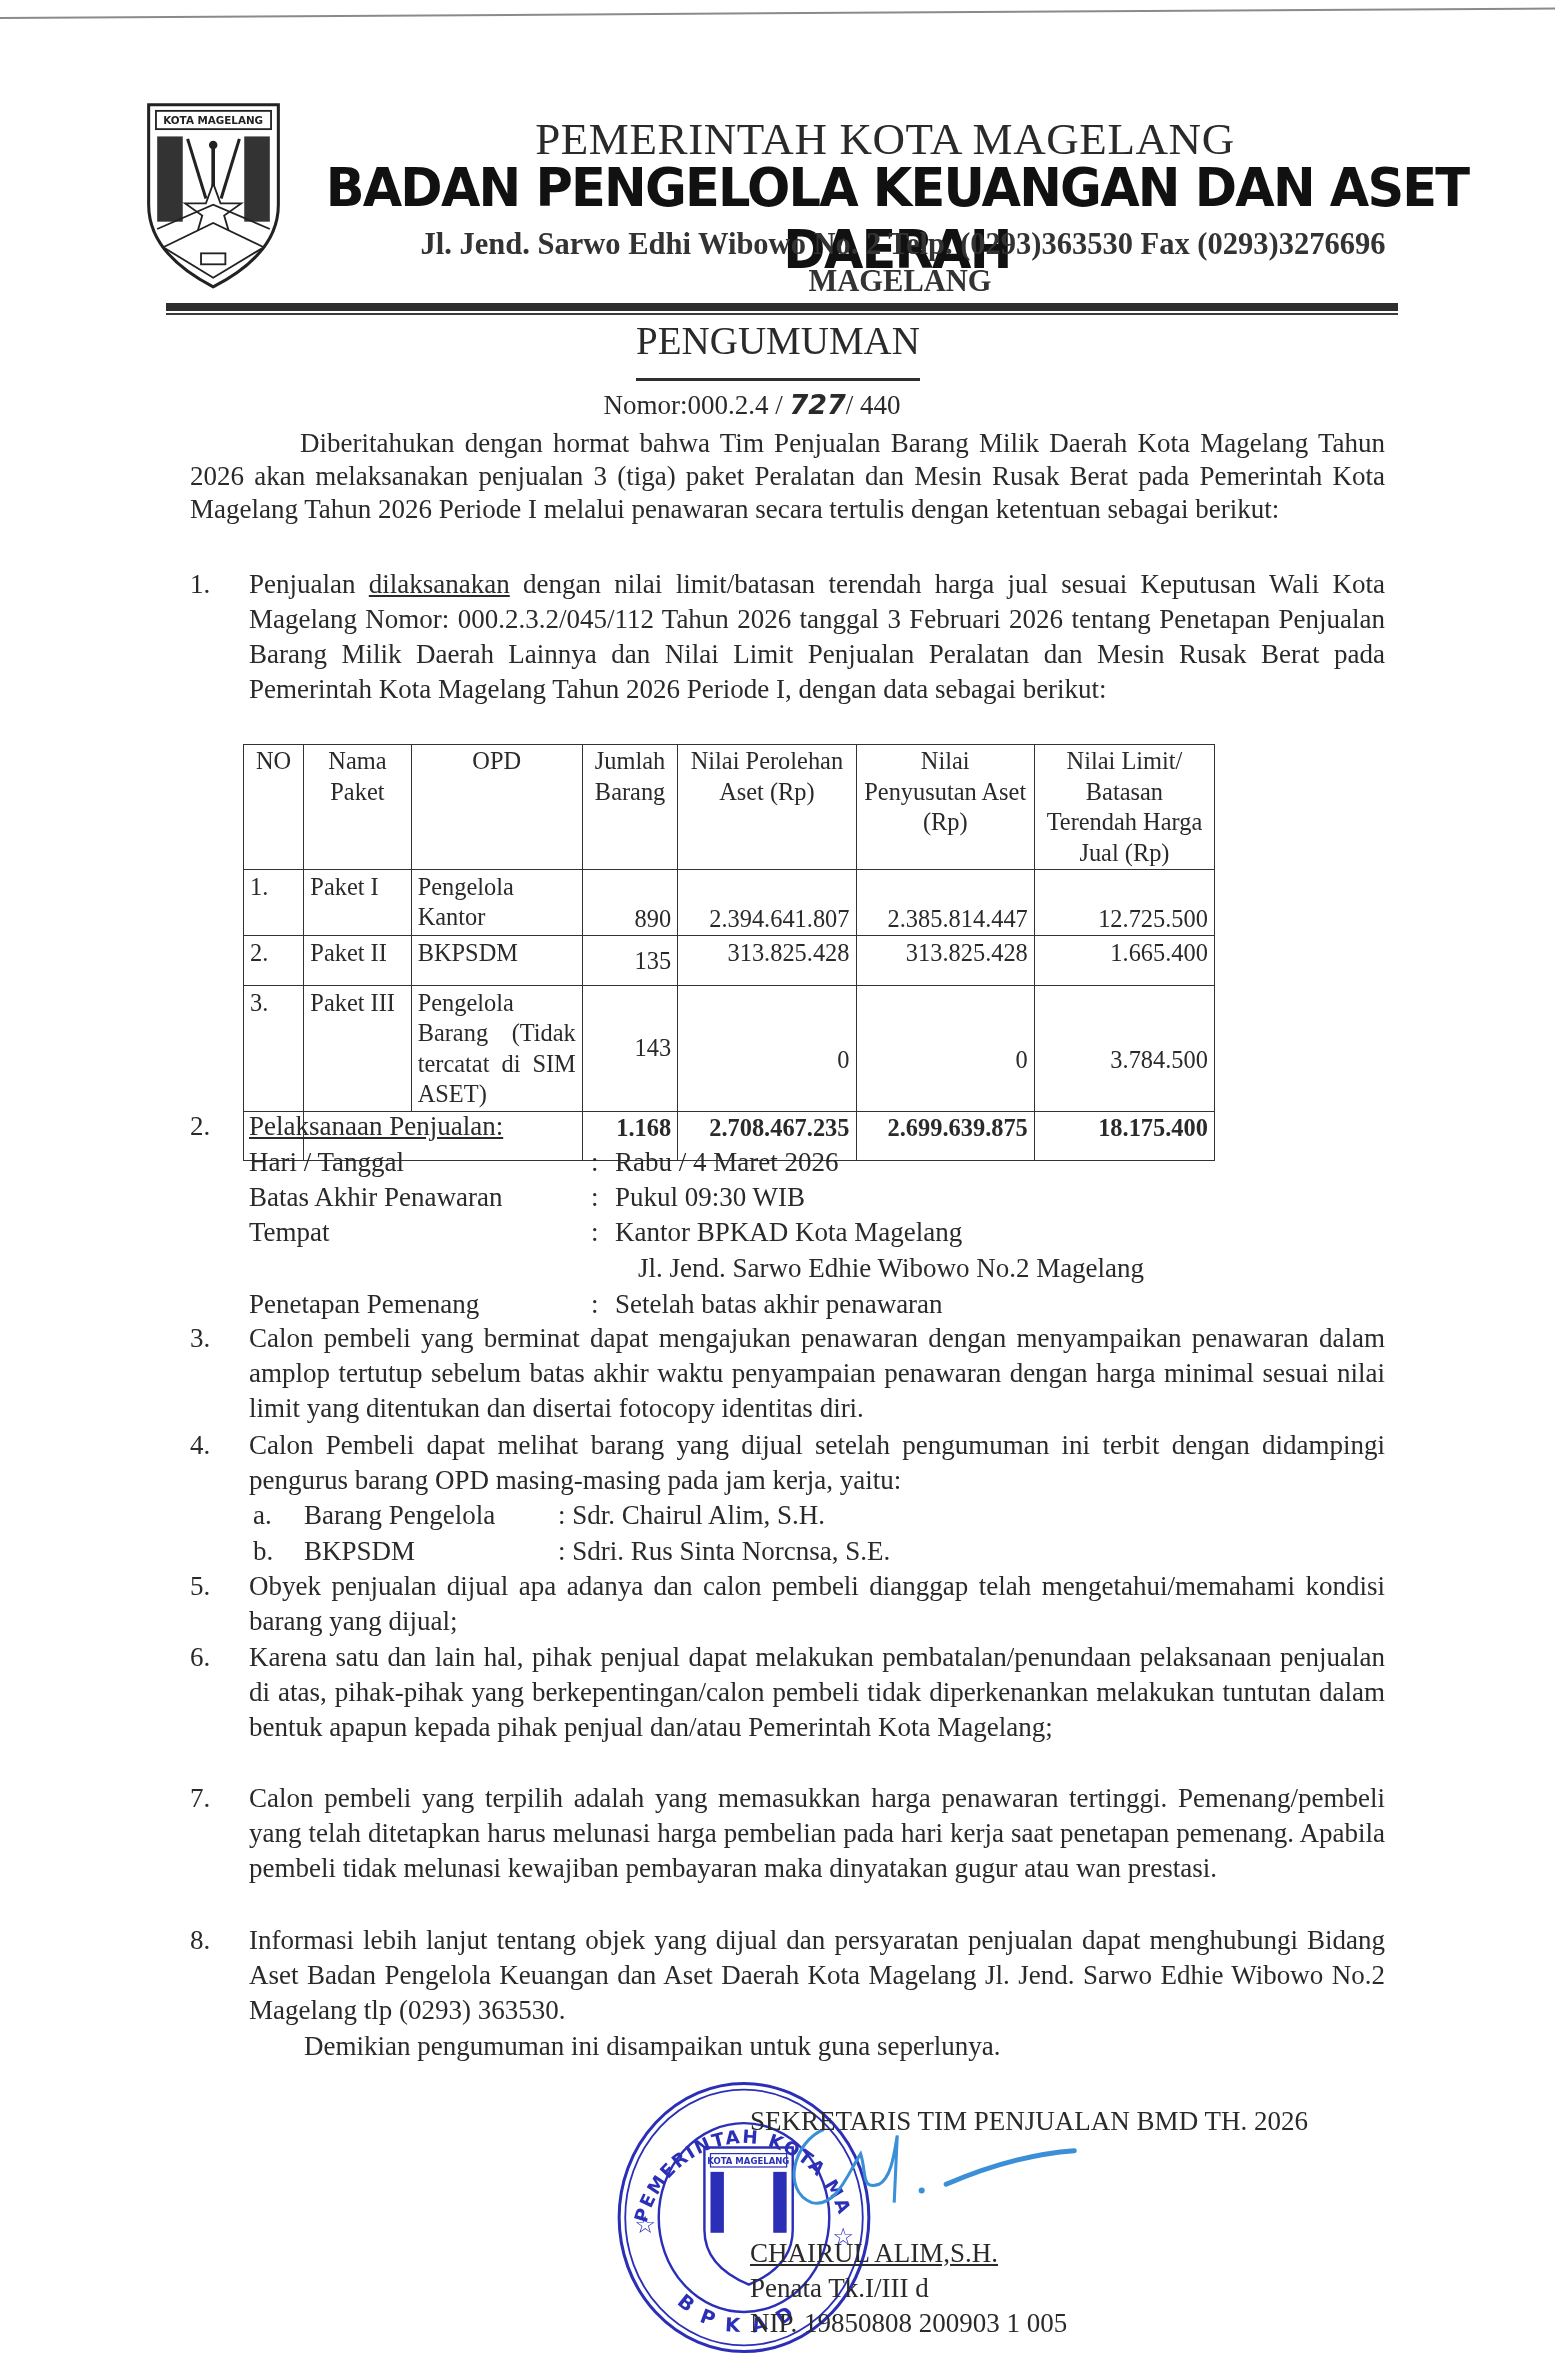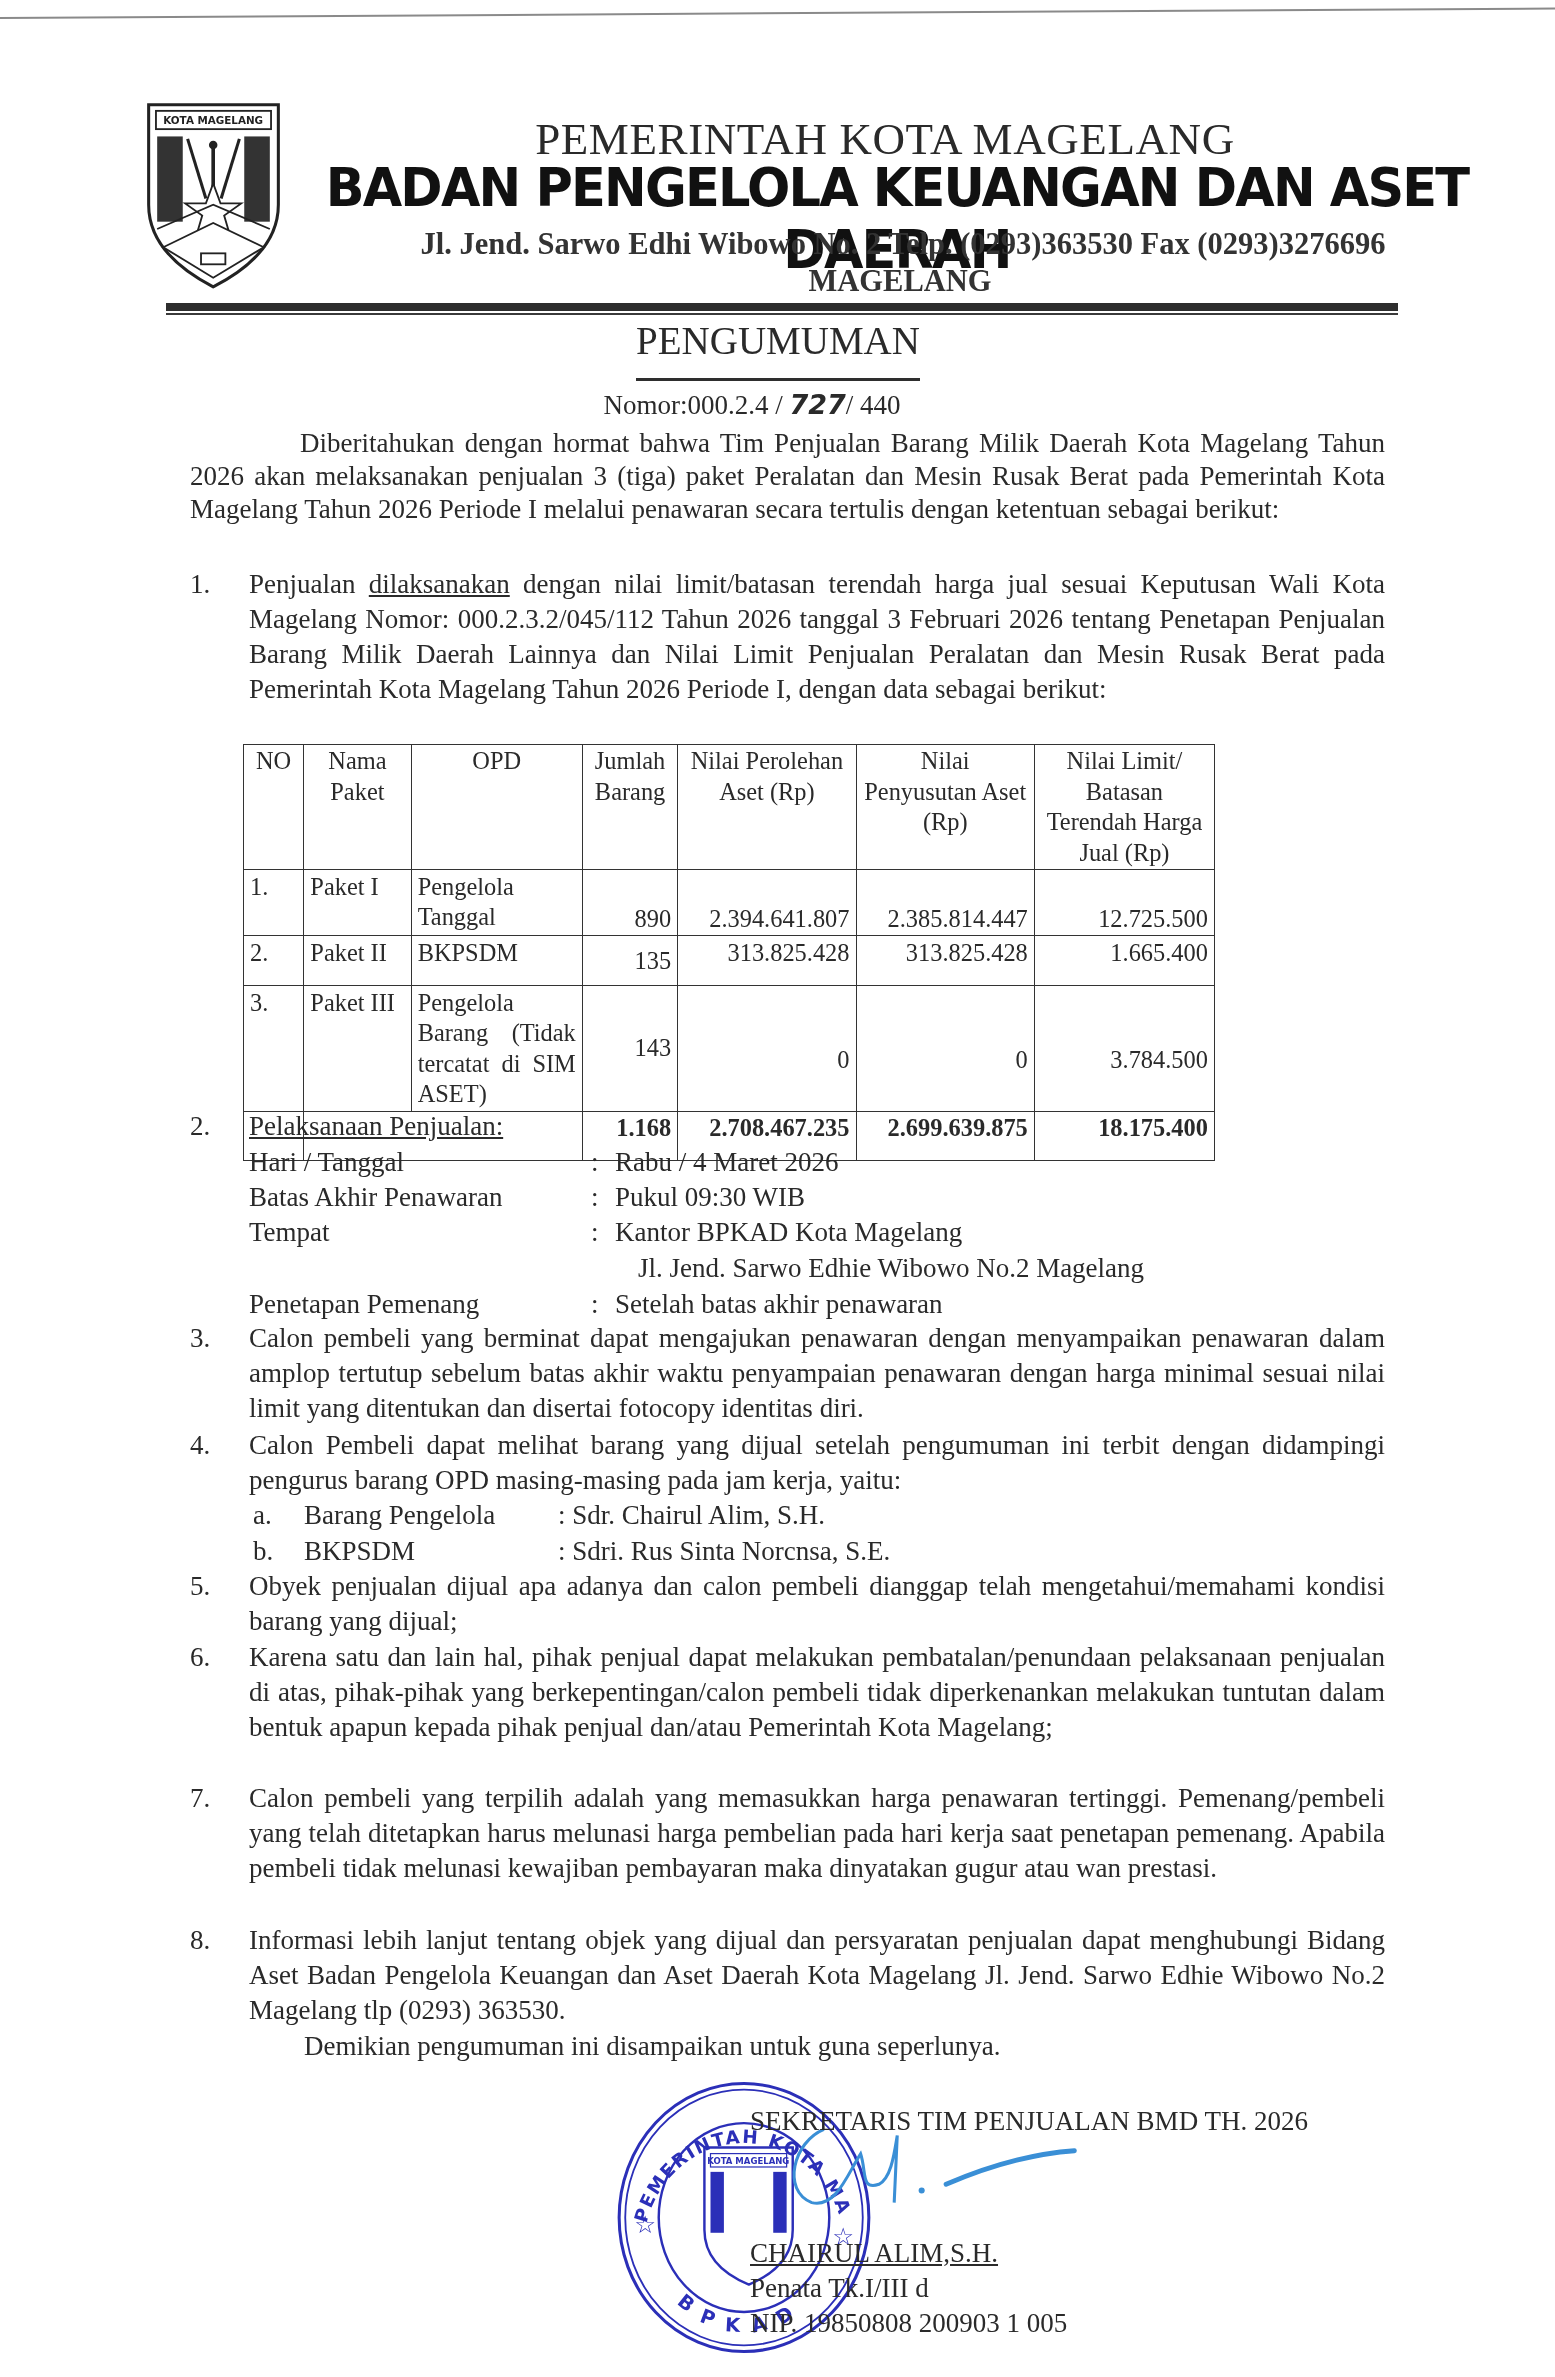--- a/index.html
+++ b/index.html
@@ -99,21 +99,21 @@
     <th>Nama Paket</th>
     <th>OPD</th>
     <th>Jumlah Barang</th>
     <th>Nilai Perolehan Aset (Rp)</th>
     <th>Nilai Penyusutan Aset (Rp)</th>
     <th>Nilai Limit/ Batasan Terendah Harga Jual (Rp)</th>
   </tr>
   <tr style="height:66px">
     <td>1.</td>
     <td>Paket I</td>
-    <td>Pengelola Tanggal</td>
+    <td>Pengelola Kantor</td>
     <td class="n b">890</td>
     <td class="n b">2.394.641.807</td>
     <td class="n b">2.385.814.447</td>
     <td class="n b">12.725.500</td>
   </tr>
   <tr style="height:50px">
     <td>2.</td>
     <td>Paket II</td>
     <td>BKPSDM</td>
     <td class="n" style="vertical-align:middle">135</td>

